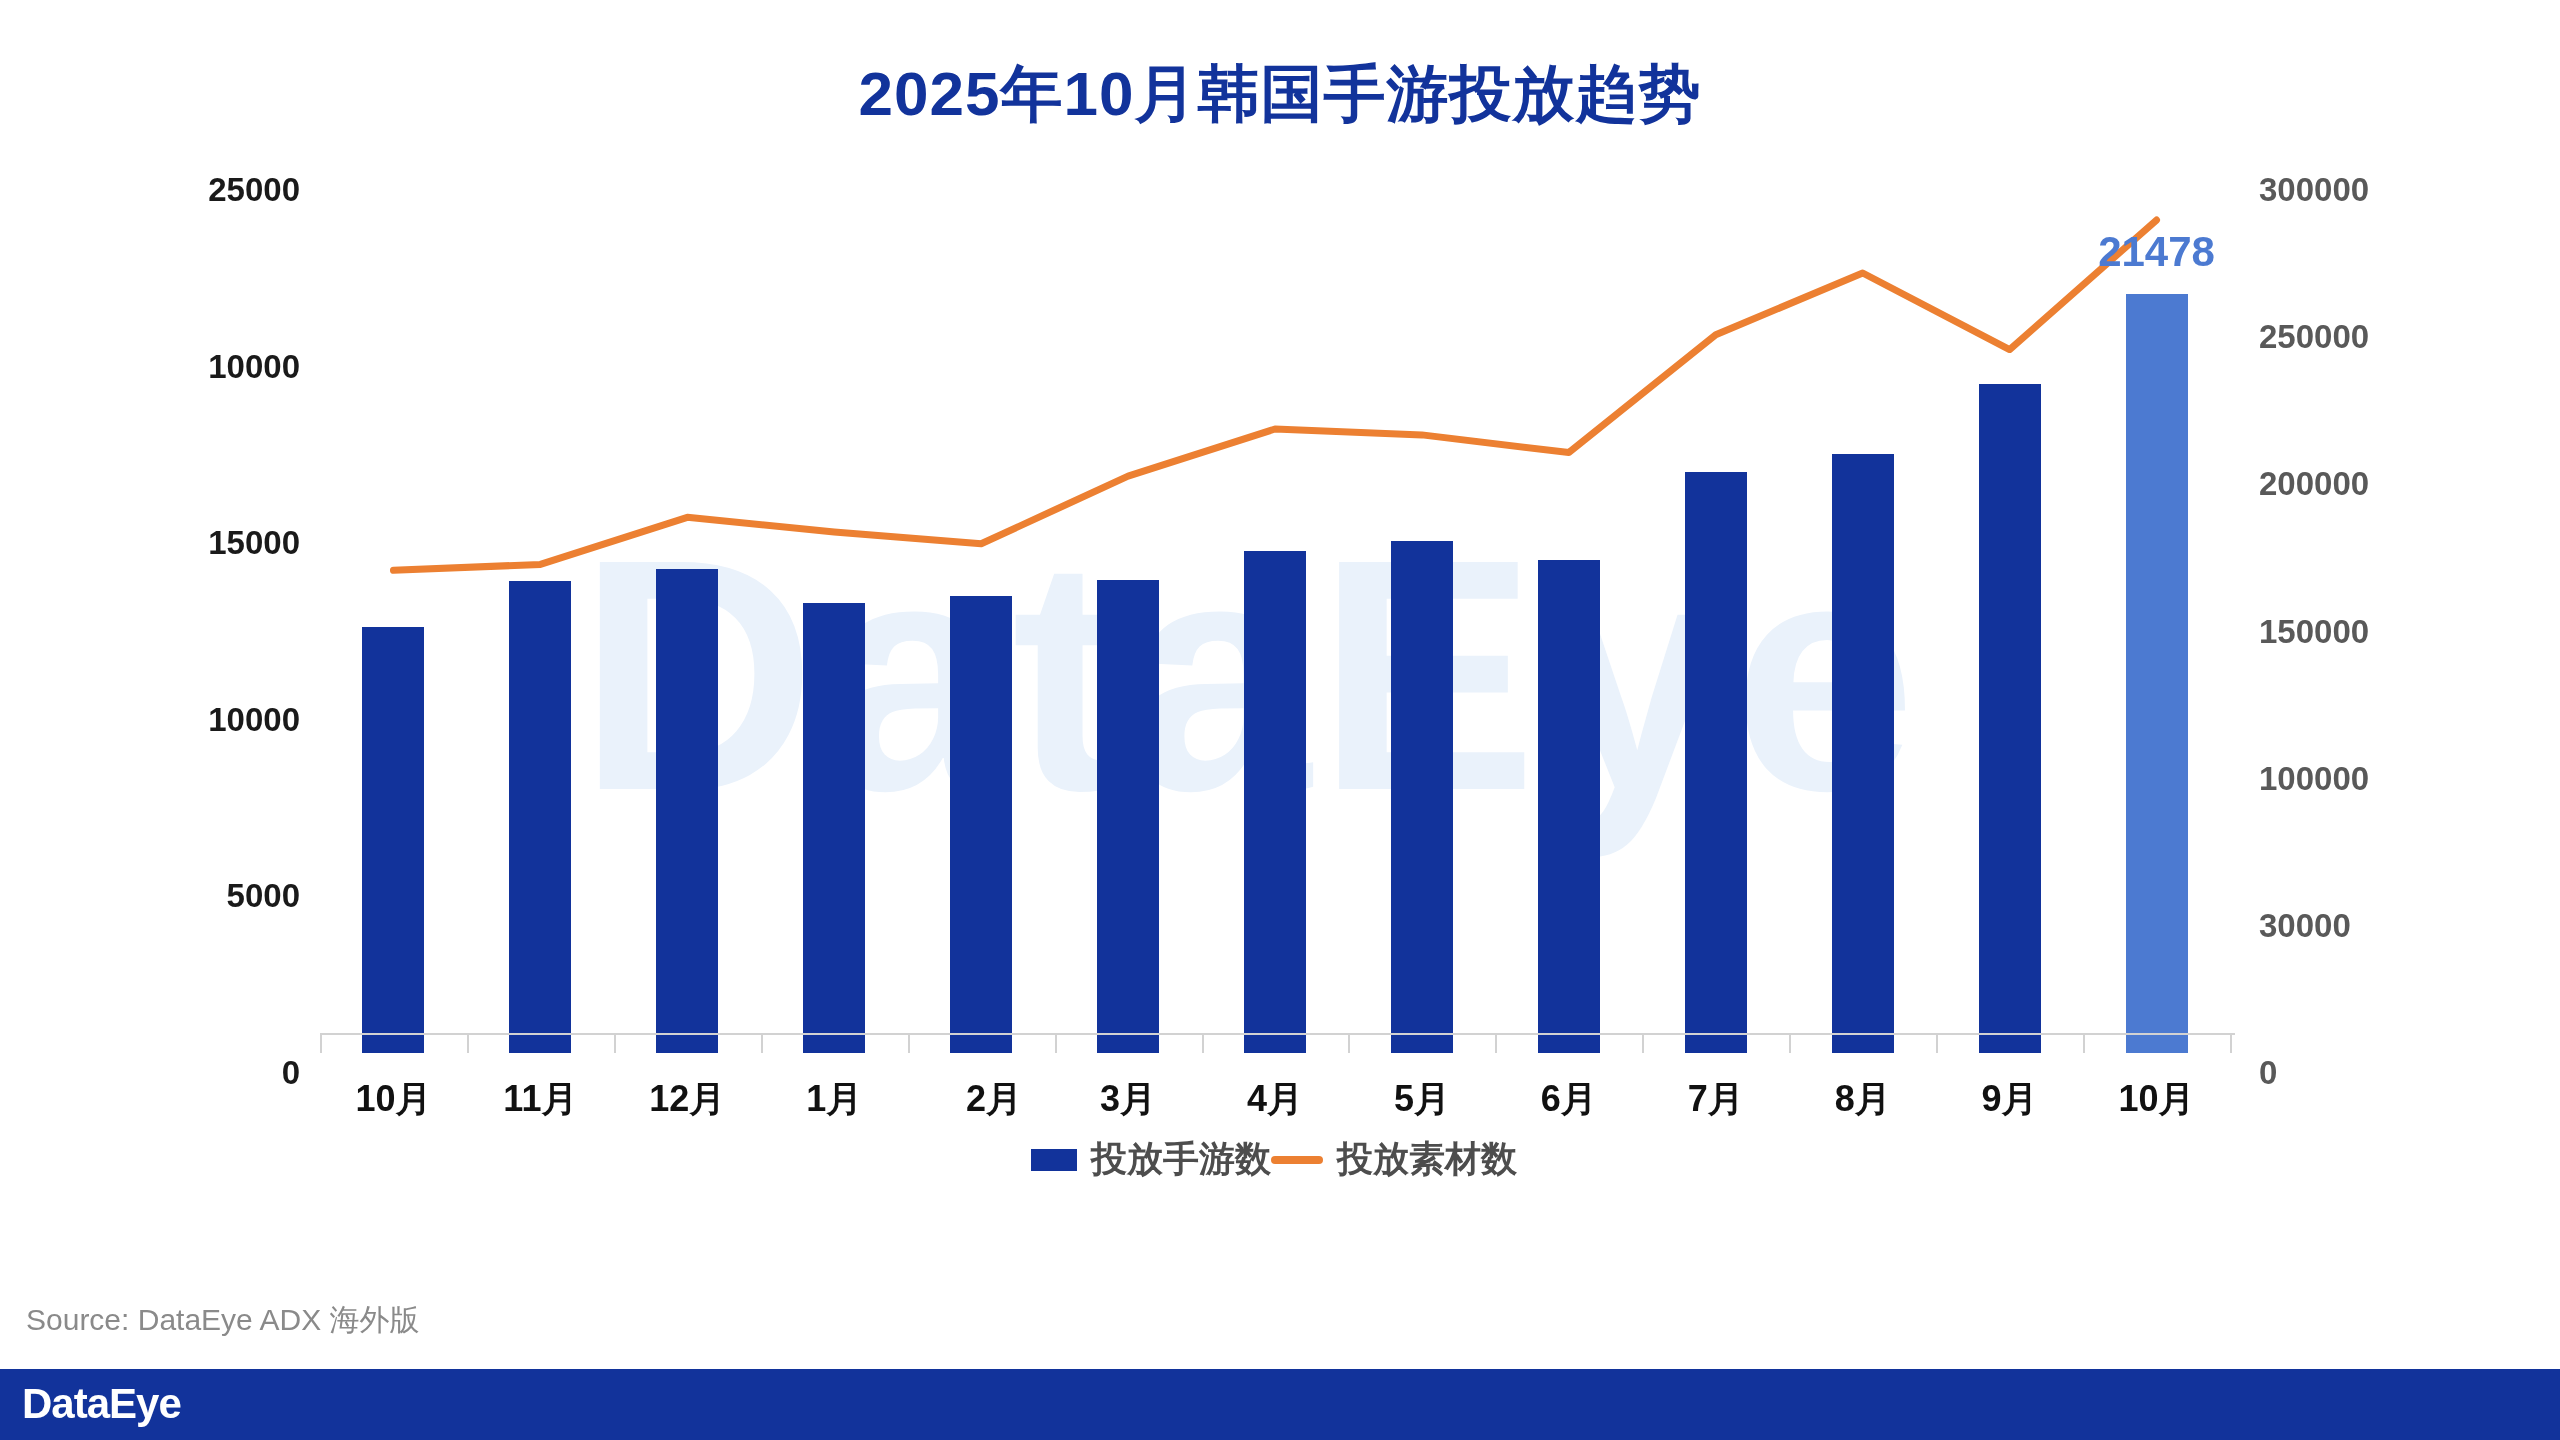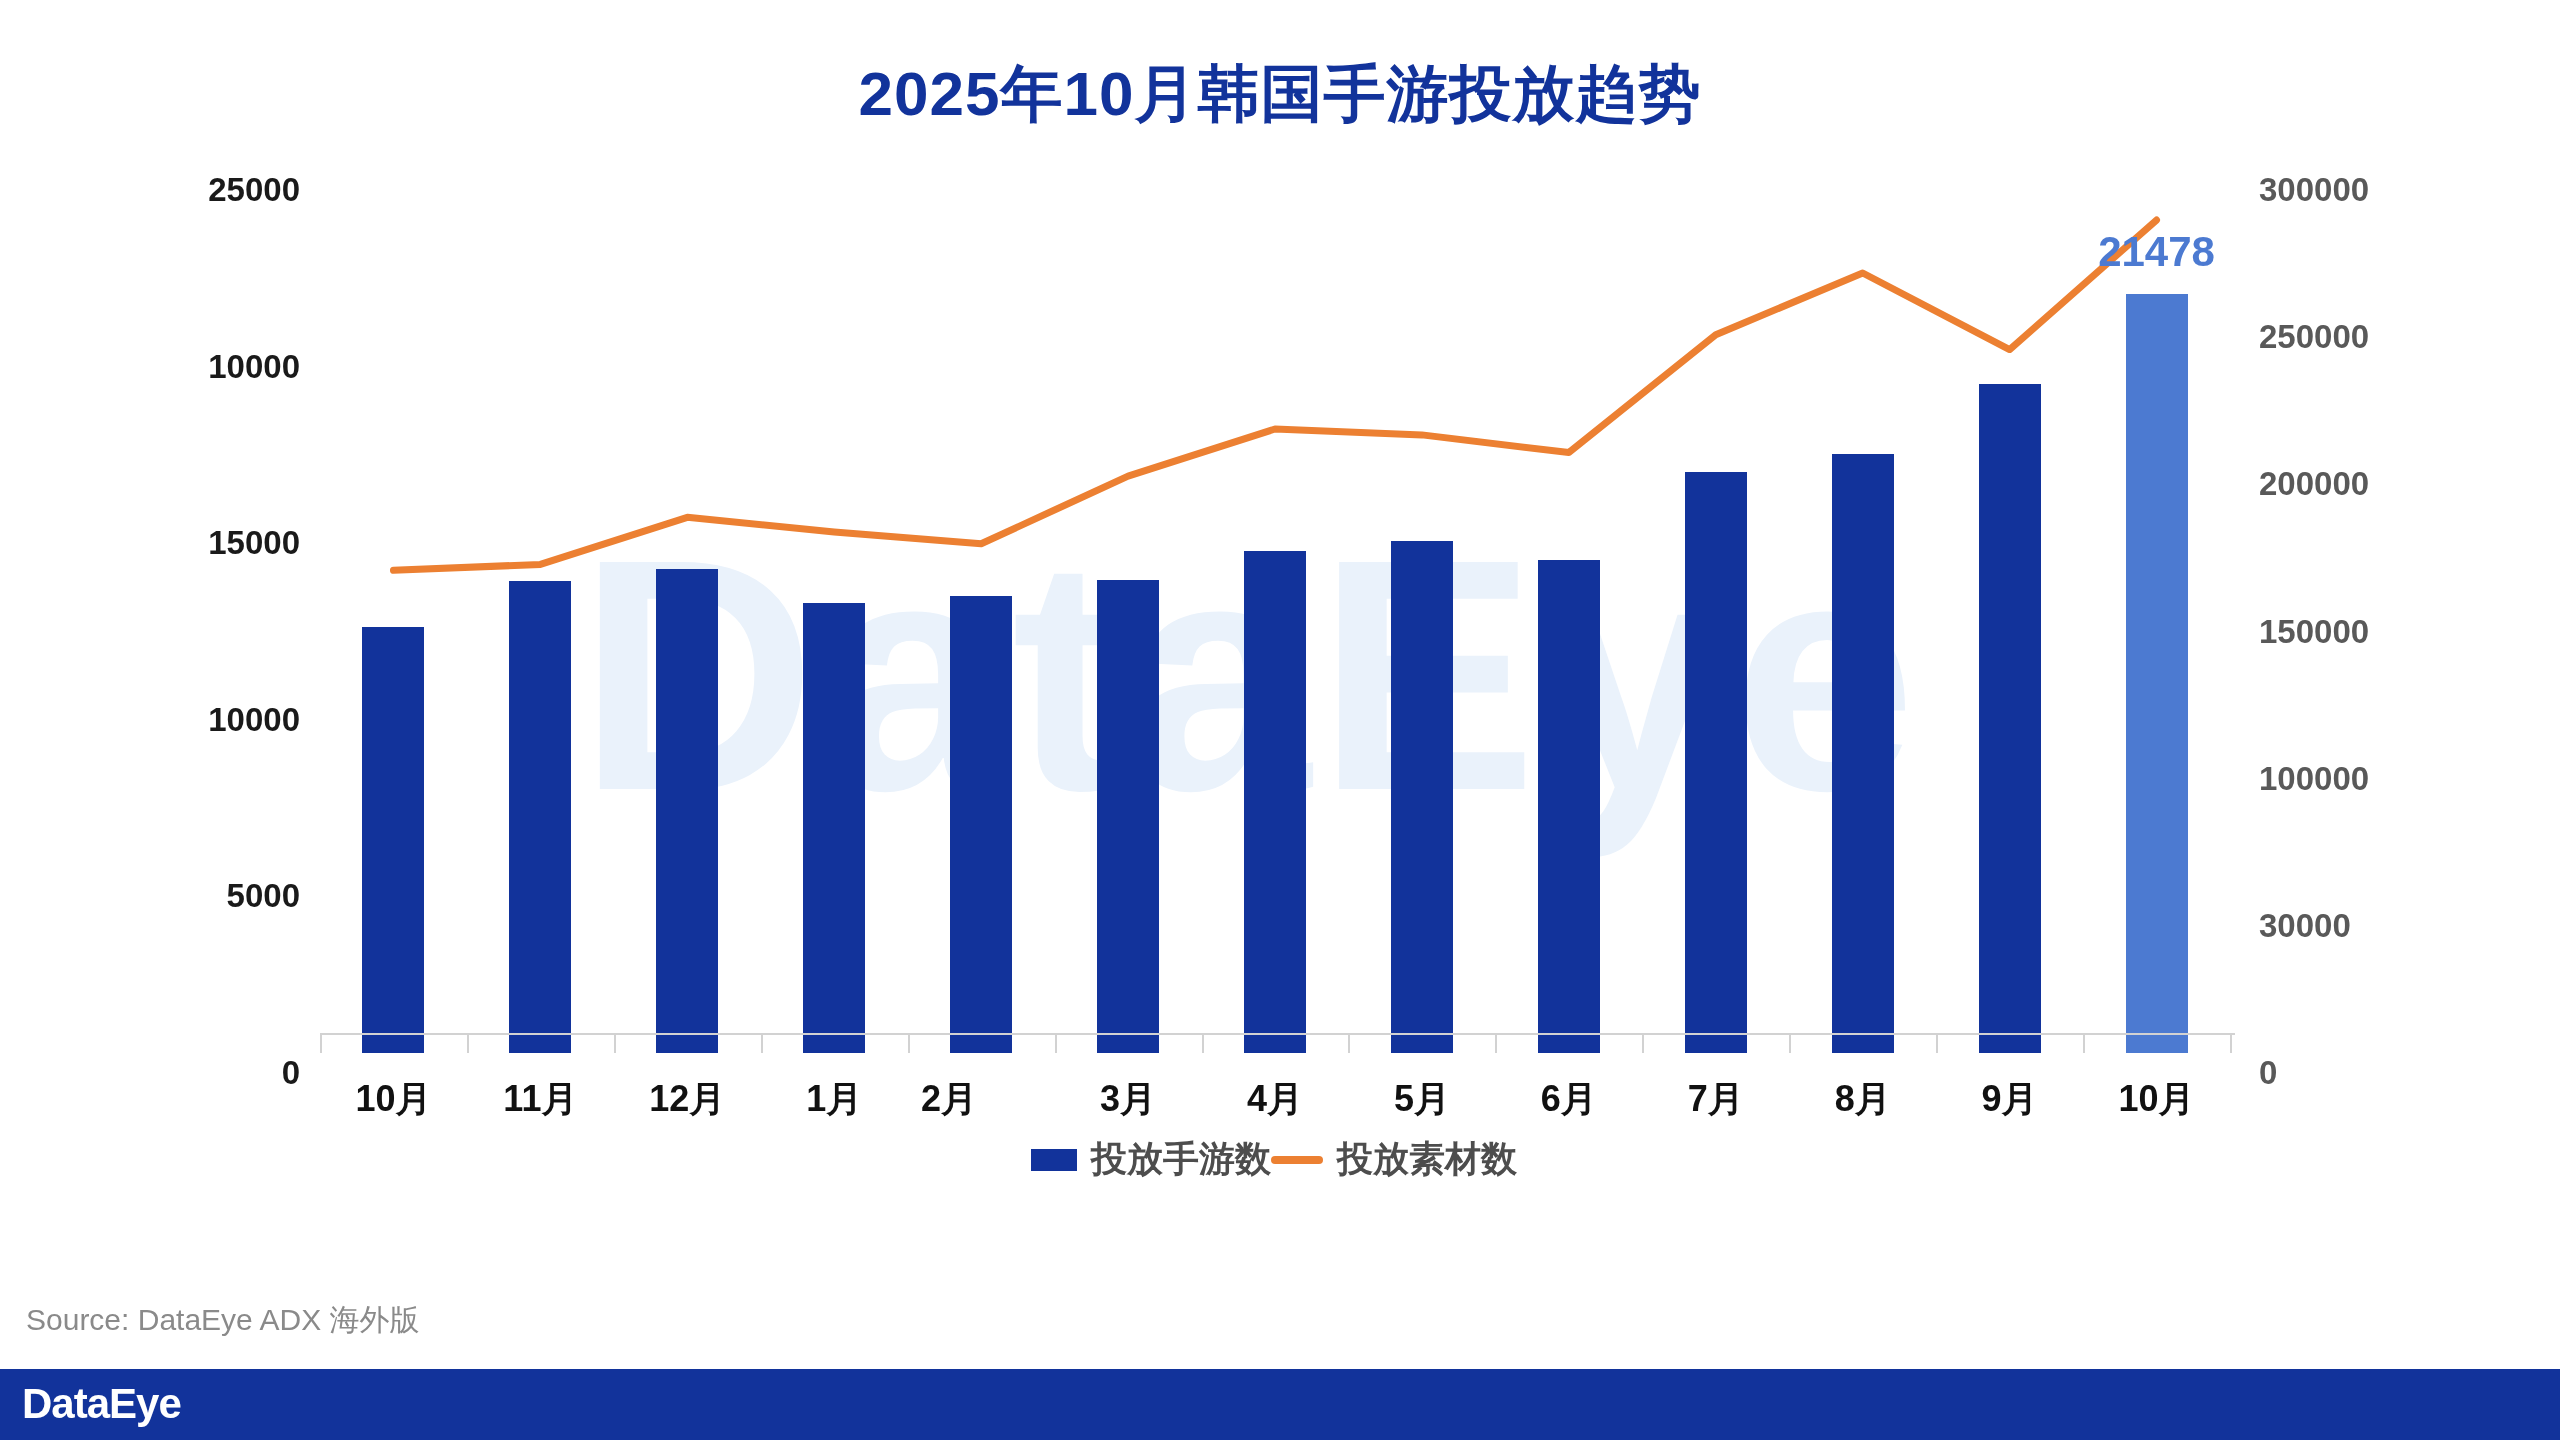--- a/index.html
+++ b/index.html
@@ -240,21 +240,21 @@
       <div class="bar" style="left: 1658.62px; width: 62px; height: 669.314px;"></div>
       <div class="bar highlight" style="left: 1805.54px; width: 62px; height: 758.603px;"></div>
       <div class="bar-label" style="left: 1836.54px; top: 58.397px;">21478</div>
     </div>
 
   <div class="xlabels" id="xlabels">
       <div class="xlabel" style="left: 73.4615px;">10月</div>
       <div class="xlabel" style="left: 220.385px;">11月</div>
       <div class="xlabel" style="left: 367.308px;">12月</div>
       <div class="xlabel" style="left: 514.231px;">1月</div>
-      <div class="xlabel" style="left: 629px;">2月</div>
+      <div class="xlabel" style="left: 674px;">2月</div>
       <div class="xlabel" style="left: 808.077px;">3月</div>
       <div class="xlabel" style="left: 955px;">4月</div>
       <div class="xlabel" style="left: 1101.92px;">5月</div>
       <div class="xlabel" style="left: 1248.85px;">6月</div>
       <div class="xlabel" style="left: 1395.77px;">7月</div>
       <div class="xlabel" style="left: 1542.69px;">8月</div>
       <div class="xlabel" style="left: 1689.62px;">9月</div>
       <div class="xlabel" style="left: 1836.54px;">10月</div>
     </div>
 

